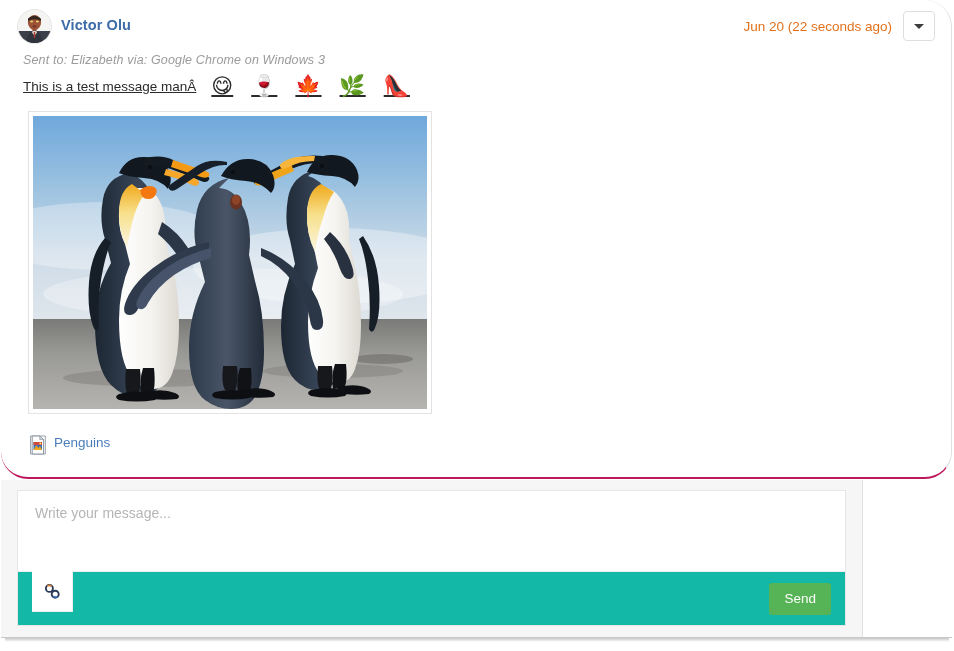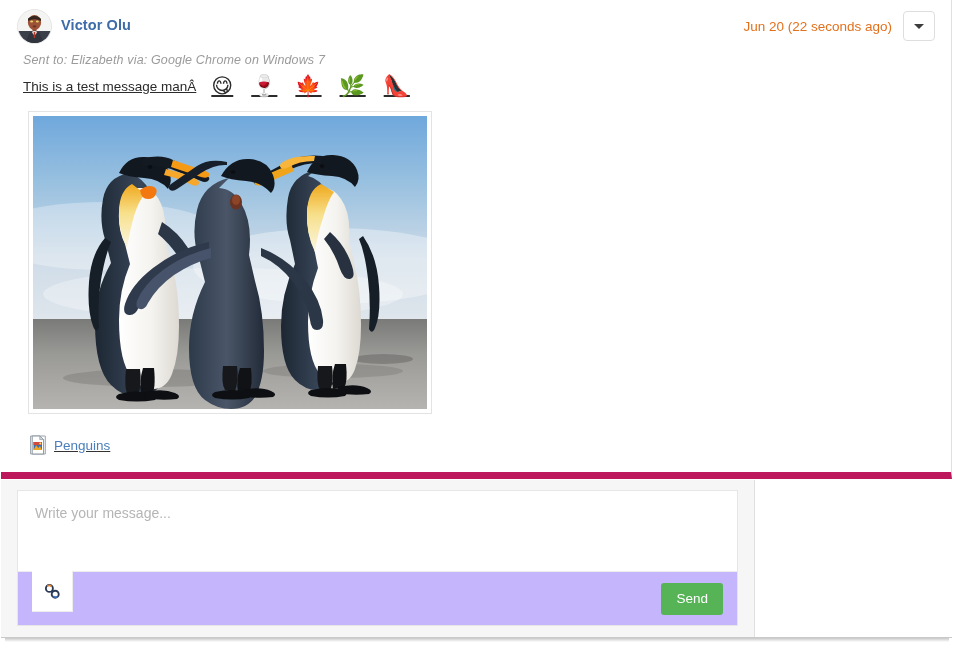--- a/index.html
+++ b/index.html
@@ -26,23 +26,24 @@
 
   
   .conversation-panel {
     position: absolute;
     left: 1px;
     top: 0;
     width: 951px;
     height: 479px;
     background: #ffffff;
     border-right: 1px solid #e0e0e0;
-    border-bottom: 7px solid #be185d;
+    border-bottom: 2px solid #be185d;
     box-sizing: border-box;
     overflow: hidden;
+    border-radius: 27px;
   }
 
   .message-block {
     padding: 9px 16px 0 16px;
     position: relative;
   }
 
   .msg-header {
     display: flex;
     align-items: flex-start;
@@ -145,42 +146,40 @@
     padding: 4px;
     box-sizing: content-box;
     display: inline-block;
     line-height: 0;
   }
   .image-frame svg { display: block; }
 
   .attachment-row {
     margin: 18px 0 0 12px;
     display: flex;
-    align-items: center;
     cursor: pointer;
     width: fit-content;
-    text-decoration: underline;
   }
   .file-icon {
     width: 18px;
     height: 20px;
     flex: 0 0 auto;
     margin-right: 7px;
   }
   .attachment-name {
     color: #4a7ebb;
     font-size: 13.5px;
   }
 
   
   .composer-area {
     position: absolute;
     left: 1px;
     top: 480px;
-    width: 754px;
+    width: 862px;
     height: 158px;
     background: #f6f6f6;
     border-right: 1px solid #e0e0e0;
     box-sizing: border-box;
     padding: 10px 16px 0 16px;
   }
 
   .composer-box {
     background: #ffffff;
     border: 1px solid #e6e6e6;
@@ -201,21 +200,21 @@
     font-size: 14px;
     color: #333333;
     background: transparent;
     box-sizing: border-box;
   }
   .compose-input::placeholder { color: #b5b5b5; }
 
   .composer-toolbar {
     flex: 1 1 auto;
     border-top: 1px solid #ededed;
-    background: #c4b5fd;
+    background: #14b8a6;
     display: flex;
     align-items: center;
     justify-content: space-between;
     padding: 0;
     position: relative;
   }
 
   .attach-btn {
     width: 41px;
     height: 41px;
@@ -294,21 +293,21 @@
         <div class="sender-name">Victor Olu</div>
       </div>
 
       <div class="msg-meta">
         <span class="timestamp">Jun 20 (22 seconds ago)</span>
         <button class="caret-btn">
           <span class="caret-glyph"></span>
         </button>
       </div>
 
-      <div class="sent-via">Sent to: Elizabeth via: Google Chrome on Windows 7</div>
+      <div class="sent-via">Sent to: Elizabeth via: Google Chrome on Windows 3</div>
 
       <div class="msg-text">
         <span>This is a test message manÂ</span>
         <span class="emoji-run">
           <span class="emoji">😋</span>
           <span class="emoji">🍷</span>
           <span class="emoji">🍁</span>
           <span class="emoji">🌿</span>
           <span class="emoji">👠</span>
         </span>

